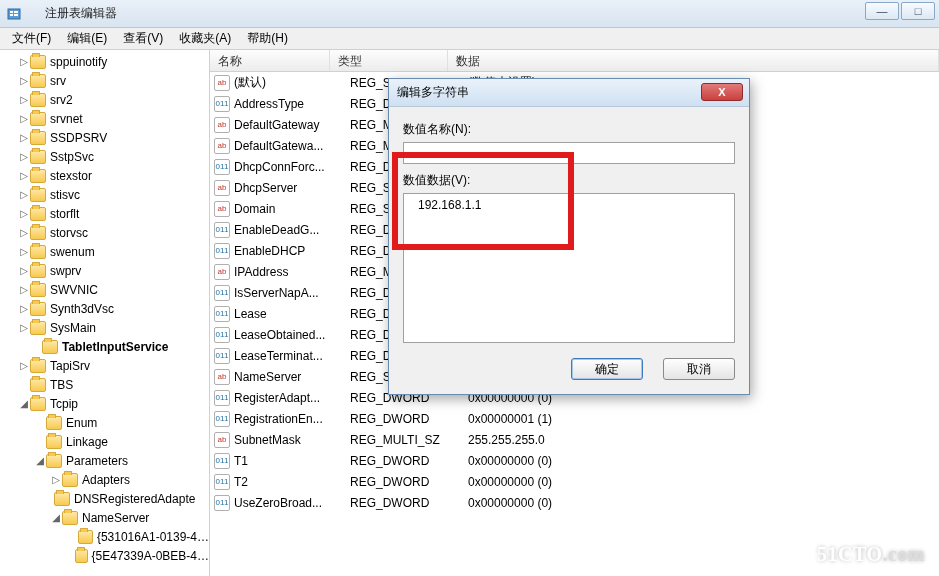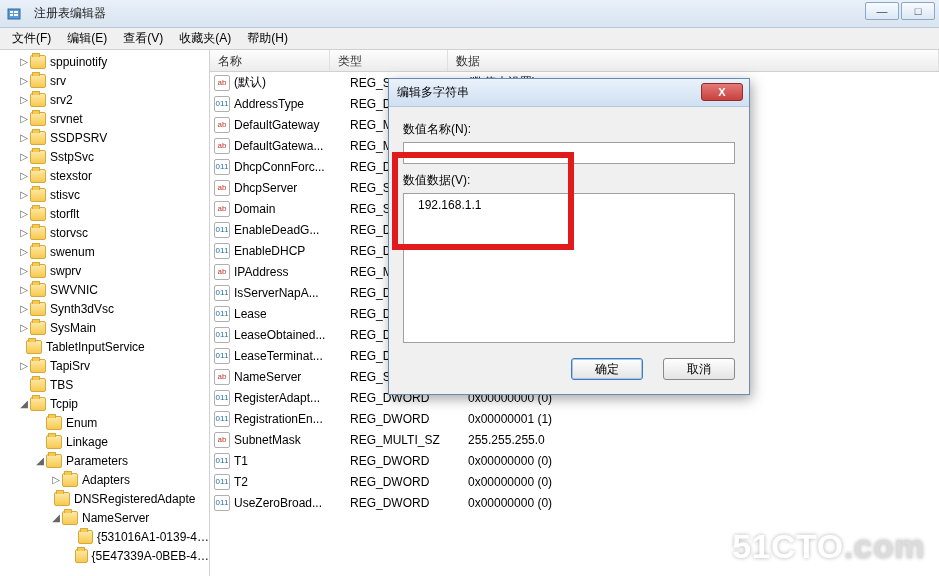--- a/index.html
+++ b/index.html
@@ -12,21 +12,21 @@
     overflow: hidden;
     position: relative;
   }
   .titlebar {
     height: 28px;
     background: linear-gradient(#e9f0f8, #d8e4f0);
     border-bottom: 1px solid #b8c8d8;
     display: flex;
     align-items: center;
     padding: 0 6px;
-    gap: 12px;
+    gap: 23px;
   }
   .titlebar .appicon {
     width: 16px; height: 16px;
     display:inline-flex; align-items:center; justify-content:center;
   }
   .titlebar .title { color: #222; }
   .win-controls {
     position: absolute;
     right: 4px; top: 2px;
     display: flex;
@@ -203,21 +203,21 @@
   .watermark {
     position:absolute;
     right:14px; bottom:10px;
     text-align:right;
     color:#fff;
     font-family: Arial, sans-serif;
     text-shadow: 0 0 4px rgba(0,0,0,.35);
     opacity:.88;
     pointer-events:none;
   }
-  .watermark .wm-main { font-size:34px; font-weight:bold; letter-spacing:.5px; }
+  .watermark .wm-main { font-size:20px; font-weight:bold; letter-spacing:.5px;font-family:Liberation Serif, serif; }
   .watermark .wm-main .dim{ color:#d8d8d8; }
   .watermark .wm-sub { font-size:12px; font-weight:bold; }
   .watermark .wm-sub .dim { color:#d8d8d8; font-weight:normal; margin-left:6px;}
 </style>
 </head>
 <body>
 
 <div class="titlebar">
   <span class="appicon">
     <svg width="16" height="16" viewBox="0 0 16 16">
@@ -313,21 +313,21 @@
       <div class="node" style="padding-left: 18px;">
         <span class="expander">▷</span>
         <span class="folder"></span>
         <span>Synth3dVsc</span>
       </div>
       <div class="node" style="padding-left: 18px;">
         <span class="expander">▷</span>
         <span class="folder"></span>
         <span>SysMain</span>
       </div>
-      <div class="node" style="padding-left: 14px;">
+      <div class="node" style="padding-left: 30px; font-weight: bold;">
         <span class="expander"> </span>
         <span class="folder"></span>
         <span>TabletInputService</span>
       </div>
       <div class="node" style="padding-left: 18px;">
         <span class="expander">▷</span>
         <span class="folder"></span>
         <span>TapiSrv</span>
       </div>
       <div class="node" style="padding-left: 18px;">

